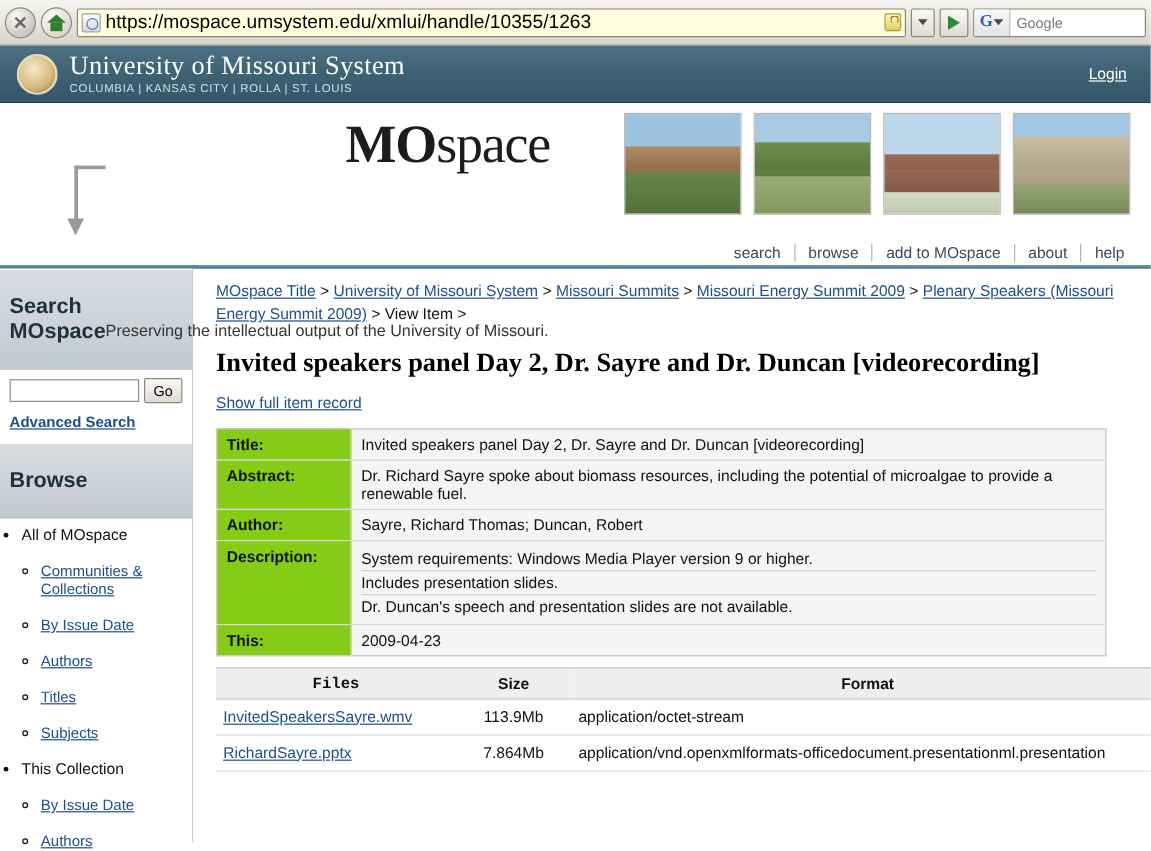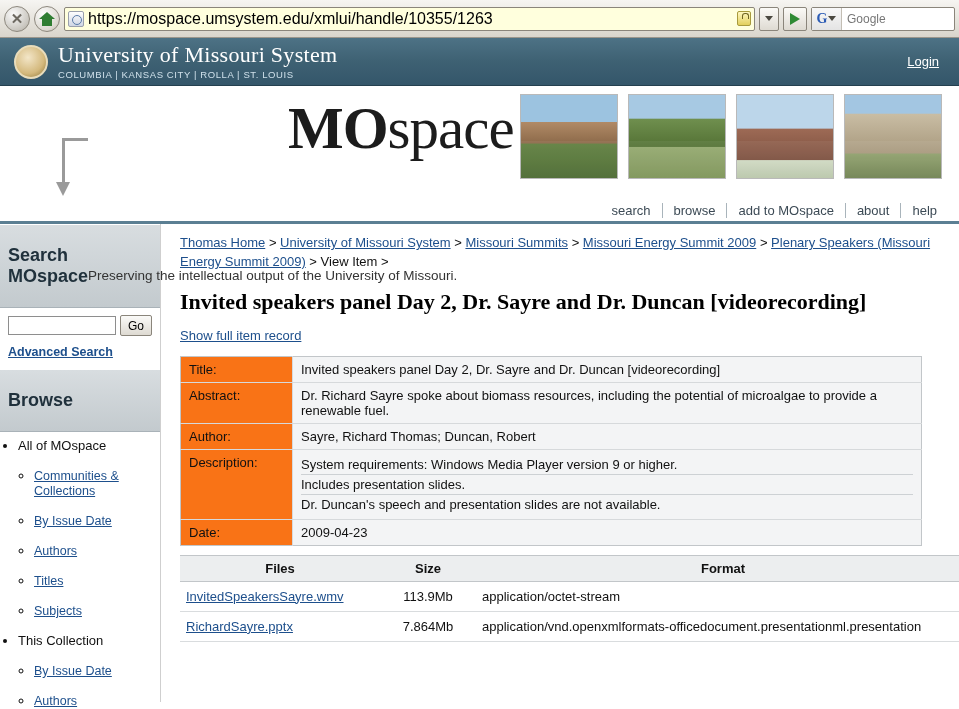--- a/index.html
+++ b/index.html
@@ -215,21 +215,21 @@
   .banner-left {
     width: 520px;
     position: relative;
     height: 114px;
   }
   .mospace-logo {
     position: absolute;
     left: 288px;
     top: 8px;
     font-family: "Liberation Serif", serif;
-    font-size: 59px;
+    font-size: 45px;
     color: #1c1c1c;
     letter-spacing: -1px;
   }
   .mospace-logo .mo { font-weight: bold; }
   .mospace-logo .space { font-weight: normal; }
   .arrow-col {
     position: absolute;
     left: 58px;
     top: 52px;
     width: 14px;
@@ -411,22 +411,22 @@
     background: #f3f4f5;
   }
   table.meta td {
     padding: 5px 8px;
     font-size: 13px;
     vertical-align: top;
     color: #111;
   }
   table.meta td.label {
     width: 112px;
-    font-weight: normal;
-    background: #f97316;
+    font-weight: bold;
+    background: #84cc16;
     border-right: 1px solid #d6d9db;
   }
   table.meta tr { border-bottom: 1px solid #d6d9db; }
   table.meta tr:last-child { border-bottom: none; }
   table.meta td.value a { color: #1d4f8c; text-decoration: underline; }
   .desc-line {
     padding: 2px 0;
     border-bottom: 1px solid #cdd1d4;
   }
   .desc-line:last-child { border-bottom: none; }
@@ -456,21 +456,21 @@
     font-size: 13px;
     padding: 7px 6px;
     border-bottom: 1px solid #d9dcde;
     color: #111;
     white-space: nowrap;
   }
   table.files tbody td.fname a {
     color: #1d4f8c;
     text-decoration: underline;
   }
-  .col-files { width: 200px; text-align: center; }
+  .col-files { width: 200px; text-align: center; font-family: Liberation Mono, monospace; }
   .col-size { width: 96px; text-align: center; }
   .col-format { text-align: center; }
   td.fname { text-align: left; padding-left: 10px; }
   td.fsize { text-align: center; }
   td.fformat { text-align: left; padding-left: 10px; }
 
   .myaccount-head {
     background: linear-gradient(to bottom, #d8dde0, #c3cace);
     border-top: 1px solid #ffffff;
     border-bottom: 1px solid #a9b2b8;
@@ -582,21 +582,21 @@
         </ul>
       </li>
     </ul>
 
     <div class="myaccount-head">My Account</div>
   </div>
 
   <div class="main">
 
     <div class="breadcrumb">
-      <a href="#">Thomas Home</a>
+      <a href="#">MOspace Title</a>
       <span class="sep">&gt;</span>
       <a href="#">University of Missouri System</a>
       <span class="sep">&gt;</span>
       <a href="#">Missouri Summits</a>
       <span class="sep">&gt;</span>
       <a href="#">Missouri Energy Summit 2009</a>
       <span class="sep">&gt;</span>
       <a href="#">Plenary Speakers (Missouri Energy Summit 2009)</a>
       <span class="sep">&gt;</span>
       <span>View Item</span>
@@ -623,21 +623,21 @@
         </tr>
         <tr>
           <td class="label">Description:</td>
           <td class="value">
             <div class="desc-line">System requirements: Windows Media Player version 9 or higher.</div>
             <div class="desc-line">Includes presentation slides.</div>
             <div class="desc-line">Dr. Duncan's speech and presentation slides are not available.</div>
           </td>
         </tr>
         <tr>
-          <td class="label">Date:</td>
+          <td class="label">This:</td>
           <td class="value">2009-04-23</td>
         </tr>
       </tbody>
     </table>
 
 
     <table class="files">
       <thead>
         <tr>
           <th class="col-files">Files</th>

